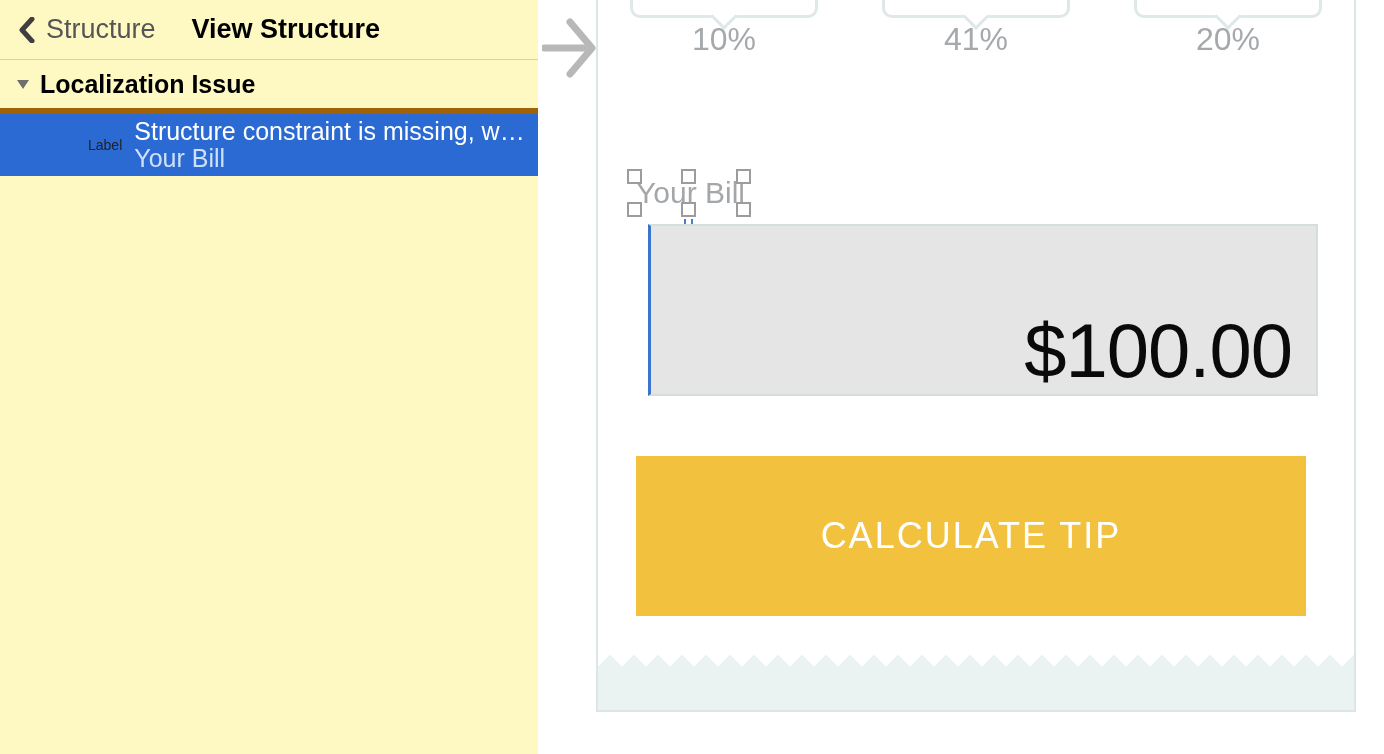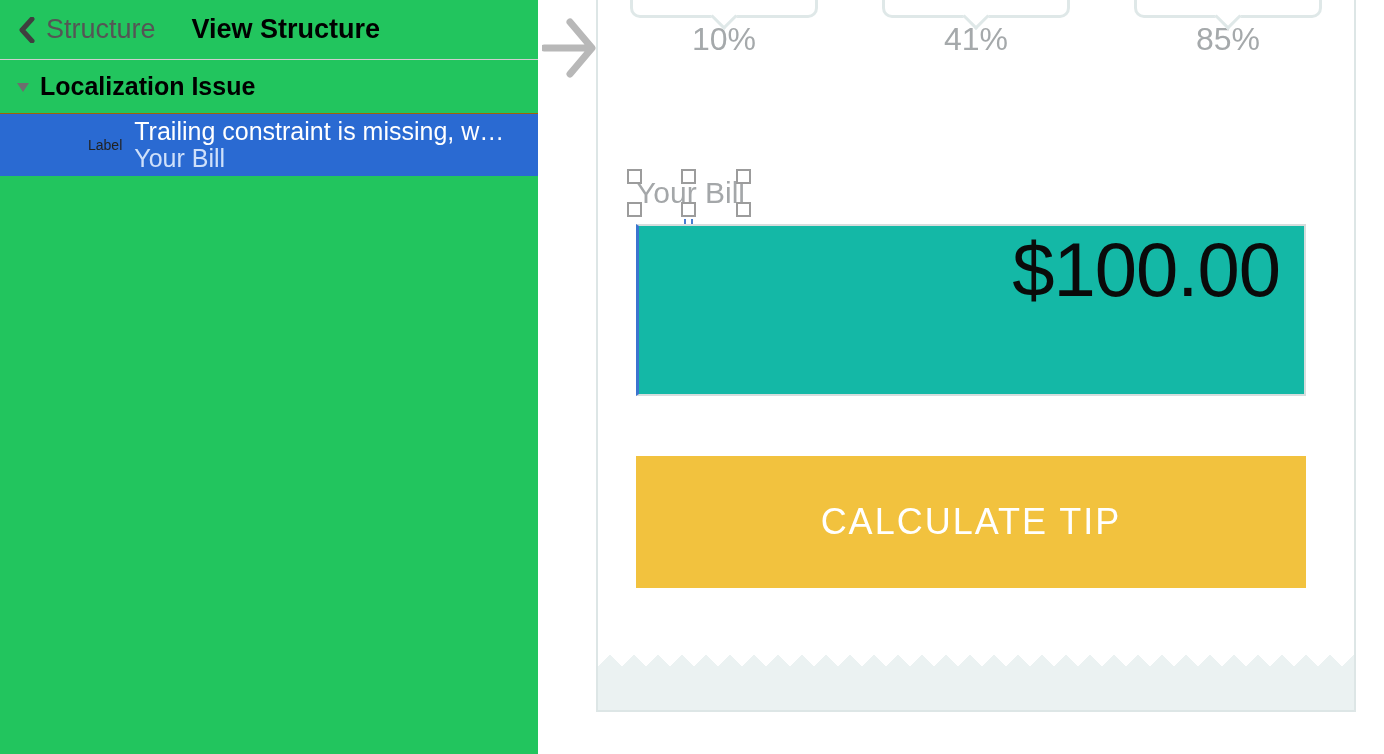--- a/index.html
+++ b/index.html
@@ -14,21 +14,21 @@
       color: #000;
     }
 
     
     .sidebar {
       position: absolute;
       left: 0; top: 0;
       width: 638px;
       height: 100%;
       border-right: 1px solid #b8b8b8;
-      background: #22c55e;
+      background: #fef9c3;
     }
     .sidebar-header {
       display: flex;
       align-items: center;
       height: 60px;
       border-bottom: 1px solid #cfcfcf;
       padding-left: 18px;
       gap: 8px;
     }
     .back-chevron {
@@ -46,21 +46,21 @@
       font-size: 27px;
       font-weight: 700;
       color: #000;
       margin-left: 28px;
     }
 
     .issue-group {
       display: flex;
       align-items: center;
       height: 54px;
-      border-bottom: 1px solid #a16207;
+      border-bottom: 6px solid #a16207;
       padding: 0 16px;
     }
     .disclosure {
       display: inline-flex;
       width: 14px; height: 14px;
       margin-right: 10px;
       color: #6e6e6e;
     }
     .group-label {
       font-size: 25px;
@@ -188,41 +188,41 @@
       position: absolute;
       left: 86px; top: 239px;
       width: 9px; height: 12px;
       border-left: 2px solid #4a7dcf;
       border-right: 2px solid #4a7dcf;
       border-bottom: 2px solid #4a7dcf;
     }
 
     .bill-field {
       position: absolute;
-      left: 38px; top: 244px;
+      left: 50px; top: 244px;
       width: 670px; height: 172px;
       border: 2px solid #d6dddd;
       border-left: 3px solid #3b74cf;
-      background: #14b8a6;
-      display: flex;
-      align-items: flex-start;
+      background: #e5e5e5;
+      display: flex;
+      align-items: flex-end;
       justify-content: flex-end;
       padding-right: 24px;
     }
     .bill-amount {
       font-size: 76px;
       font-weight: 400;
       color: #0a0a0a;
       letter-spacing: -1px;
     }
 
     .calc-btn {
       position: absolute;
       left: 38px; top: 476px;
-      width: 670px; height: 132px;
+      width: 670px; height: 160px;
       background: #f2c23e;
       border: none;
       color: #fff;
       font-size: 36px;
       font-weight: 500;
       letter-spacing: 2px;
       cursor: pointer;
     }
 
     .zigzag {
@@ -276,21 +276,21 @@
       <svg width="26" height="24" viewBox="0 0 26 24">
         <path d="M13 1 L25 22 L1 22 Z" fill="#f2b63b" stroke="#d79a1d" stroke-width="1"></path>
         <circle cx="13" cy="13" r="3.2" fill="#fff"></circle>
       </svg>
     </span>
   </div>
 
   <div class="issue-row">
     <span class="label-chip">Label</span>
     <div class="issue-texts">
-      <span class="issue-title">Trailing constraint is missing, w…</span>
+      <span class="issue-title">Structure constraint is missing, w…</span>
       <span class="issue-sub">Your Bill</span>
     </div>
   </div>
 </aside>
 
 <main class="canvas">
   <span class="segue-arrow">
     <svg width="58" height="80" viewBox="0 0 58 80">
       <path d="M2 40 L46 40 M28 14 L50 40 L28 66" fill="none" stroke="#b8b8b8" stroke-width="7" stroke-linecap="round" stroke-linejoin="round"></path>
     </svg>
@@ -302,21 +302,21 @@
       <div class="pct-col">
         <div class="pct-bubble"></div>
         <span class="pct-label">10%</span>
       </div>
       <div class="pct-col">
         <div class="pct-bubble"></div>
         <span class="pct-label">41%</span>
       </div>
       <div class="pct-col">
         <div class="pct-bubble"></div>
-        <span class="pct-label">85%</span>
+        <span class="pct-label">20%</span>
       </div>
     </div>
 
     <div class="sel-handle sel-h1"></div>
     <div class="sel-handle sel-h2"></div>
     <div class="sel-handle sel-h3"></div>
     <div class="sel-handle sel-h4"></div>
     <div class="sel-handle sel-h5"></div>
     <div class="sel-handle sel-h6"></div>
     <div class="sel-t-handle"></div>

